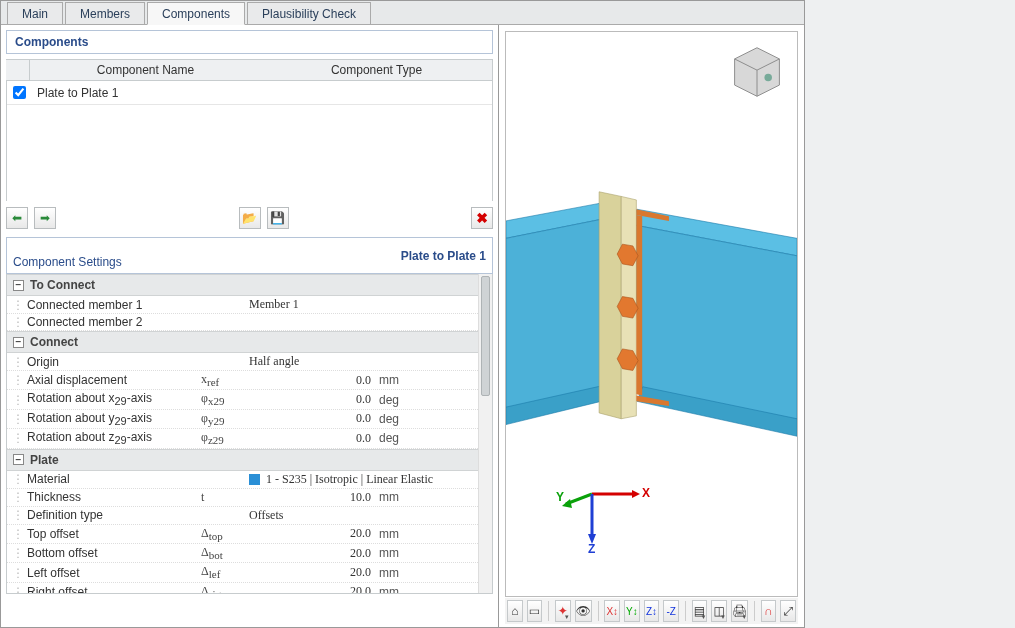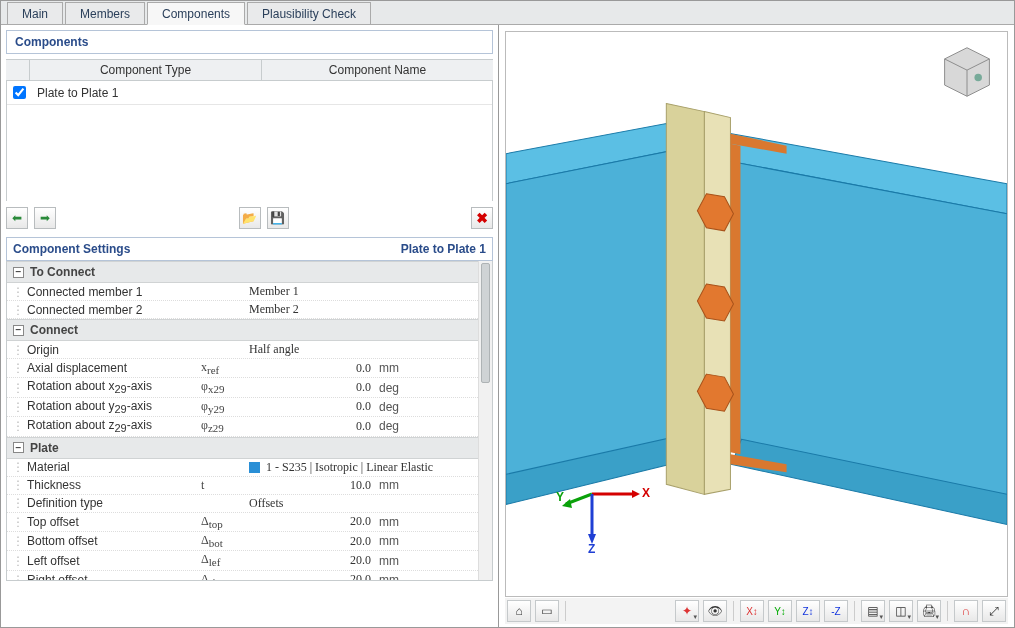--- a/index.html
+++ b/index.html
@@ -1,17 +1,17 @@
 <!DOCTYPE html>
 <html><head>
 <meta charset="utf-8">
 <style>
   html,body{margin:0;padding:0;font-family:"Segoe UI",Tahoma,sans-serif;font-size:12px;color:#333;background:#eef0f1;}
   *{box-sizing:border-box;}
-  .app{width:1015px;height:628px;position:relative;background:#fef9c3;border:1px solid #999;}
+  .app{width:805px;height:628px;position:relative;background:#fef9c3;border:1px solid #999;}
   
   .tabs{display:flex;align-items:flex-end;height:24px;background:#e7e9ea;border-bottom:1px solid #aaa;padding-left:6px;}
   .tab{padding:4px 14px 3px;border:1px solid #aaa;border-bottom:none;background:#e9eaeb;margin-right:2px;color:#2a3f5a;cursor:pointer;}
   .tab.active{background:#f7f7f7;border-bottom:1px solid #f7f7f7;position:relative;top:1px;}
   
   .body{display:flex;height:calc(100% - 24px);} 
   .left{width:498px;display:flex;flex-direction:column;border-right:1px solid #999;background:#fff;}
   .right{flex:1;position:relative;background:#fff;}
   
   .panel-title{background:#fff;color:#2a4c8a;font-weight:600;padding:4px 8px;border:1px solid #b5c4d8;margin:5px;}
@@ -25,21 +25,21 @@
   .grid-row .cname{flex:1;padding:2px 6px;}
   .sq{width:11px;height:11px;display:inline-block;}
   .teal{background:#0aa396;}
   .blue{background:#2a8fd6;}
   .toolbar{display:flex;align-items:center;justify-content:space-between;margin:4px 5px 6px;padding:2px 0;}
   .tb-group{display:flex;gap:6px;}
   .tb-btn{width:22px;height:22px;border:1px solid #b8bcbe;background:linear-gradient(#fff,#e8e8e8);display:flex;align-items:center;justify-content:center;cursor:pointer;font-size:12px;}
   .tb-red{color:#d40000;font-weight:bold;font-size:14px;}
   
   .settings-head{display:flex;justify-content:space-between;align-items:center;margin:0 5px;padding:4px 6px;border:1px solid #b5c4d8;background:#fff;}
-  .settings-head .ttl{color:#2a4c8a;font-weight:700;}
+  .settings-head .ttl{color:#2a4c8a;font-weight:400;margin-top:13px;}
   .settings-head .sub{color:#2a4c8a;font-weight:600;}
   
   .props{margin:0 5px 5px;border:1px solid #c7ccce;border-top:none;height:320px;overflow:hidden;position:relative;background:#fff;}
   .group{background:#e7e9ea;padding:3px 6px;font-weight:600;color:#444;display:flex;align-items:center;gap:6px;border-top:1px solid #d0d3d4;border-bottom:1px solid #d0d3d4;}
   .minus{width:11px;height:11px;border:1px solid #888;background:#fff;display:inline-flex;align-items:center;justify-content:center;font-size:10px;line-height:1;}
   .row{display:flex;align-items:center;padding:1px 0 1px 4px;border-bottom:1px dotted #ddd;font-size:12px;}
   .row .tree{flex:0 0 14px;color:#bbb;text-align:center;}
   .row .name{flex:0 0 176px;padding-left:2px;white-space:nowrap;}
   .row .sym{flex:0 0 48px;color:#444;font-family:"Times New Roman",serif;}
   .row .val{flex:0 0 130px;text-align:right;padding-right:8px;font-family:Liberation Serif, serif;}
@@ -72,22 +72,22 @@
     <div class="tab active">Components</div>
     <div class="tab">Plausibility Check</div>
   </div>
 
   <div class="body">
 
     <div class="left">
       <div class="panel-title">Components</div>
       <div class="grid-head">
         <div class="cell" style="flex:0 0 24px;"></div>
+        <div class="cell" style="border-right:none;">Component Name</div>
         <div class="cell">Component Type</div>
-        <div class="cell" style="border-right:none;">Component Name</div>
       </div>
       <div class="grid-body">
         <div class="grid-row">
           <div class="chk"><input type="checkbox" checked="" style=""></div>
           <div class="cname">Plate to Plate 1</div>
         </div>
       </div>
 
       <div class="toolbar">
         <div class="tb-group">
@@ -127,21 +127,20 @@
         <div class="row">
           <span class="tree">⋮</span>
           <span class="name">Connected member 1</span>
           <span class="sym"></span>
           <span class="valL">Member 1</span>
         </div>
         <div class="row">
           <span class="tree">⋮</span>
           <span class="name">Connected member 2</span>
           <span class="sym"></span>
-          <span class="valL">Member 2</span>
         </div>
 
         <div class="group">
           <span class="minus">−</span>
           <span>Connect</span>
         </div>
         <div class="row">
             <span class="tree">⋮</span>
           <span class="name">Origin</span>
           <span class="sym"></span>

